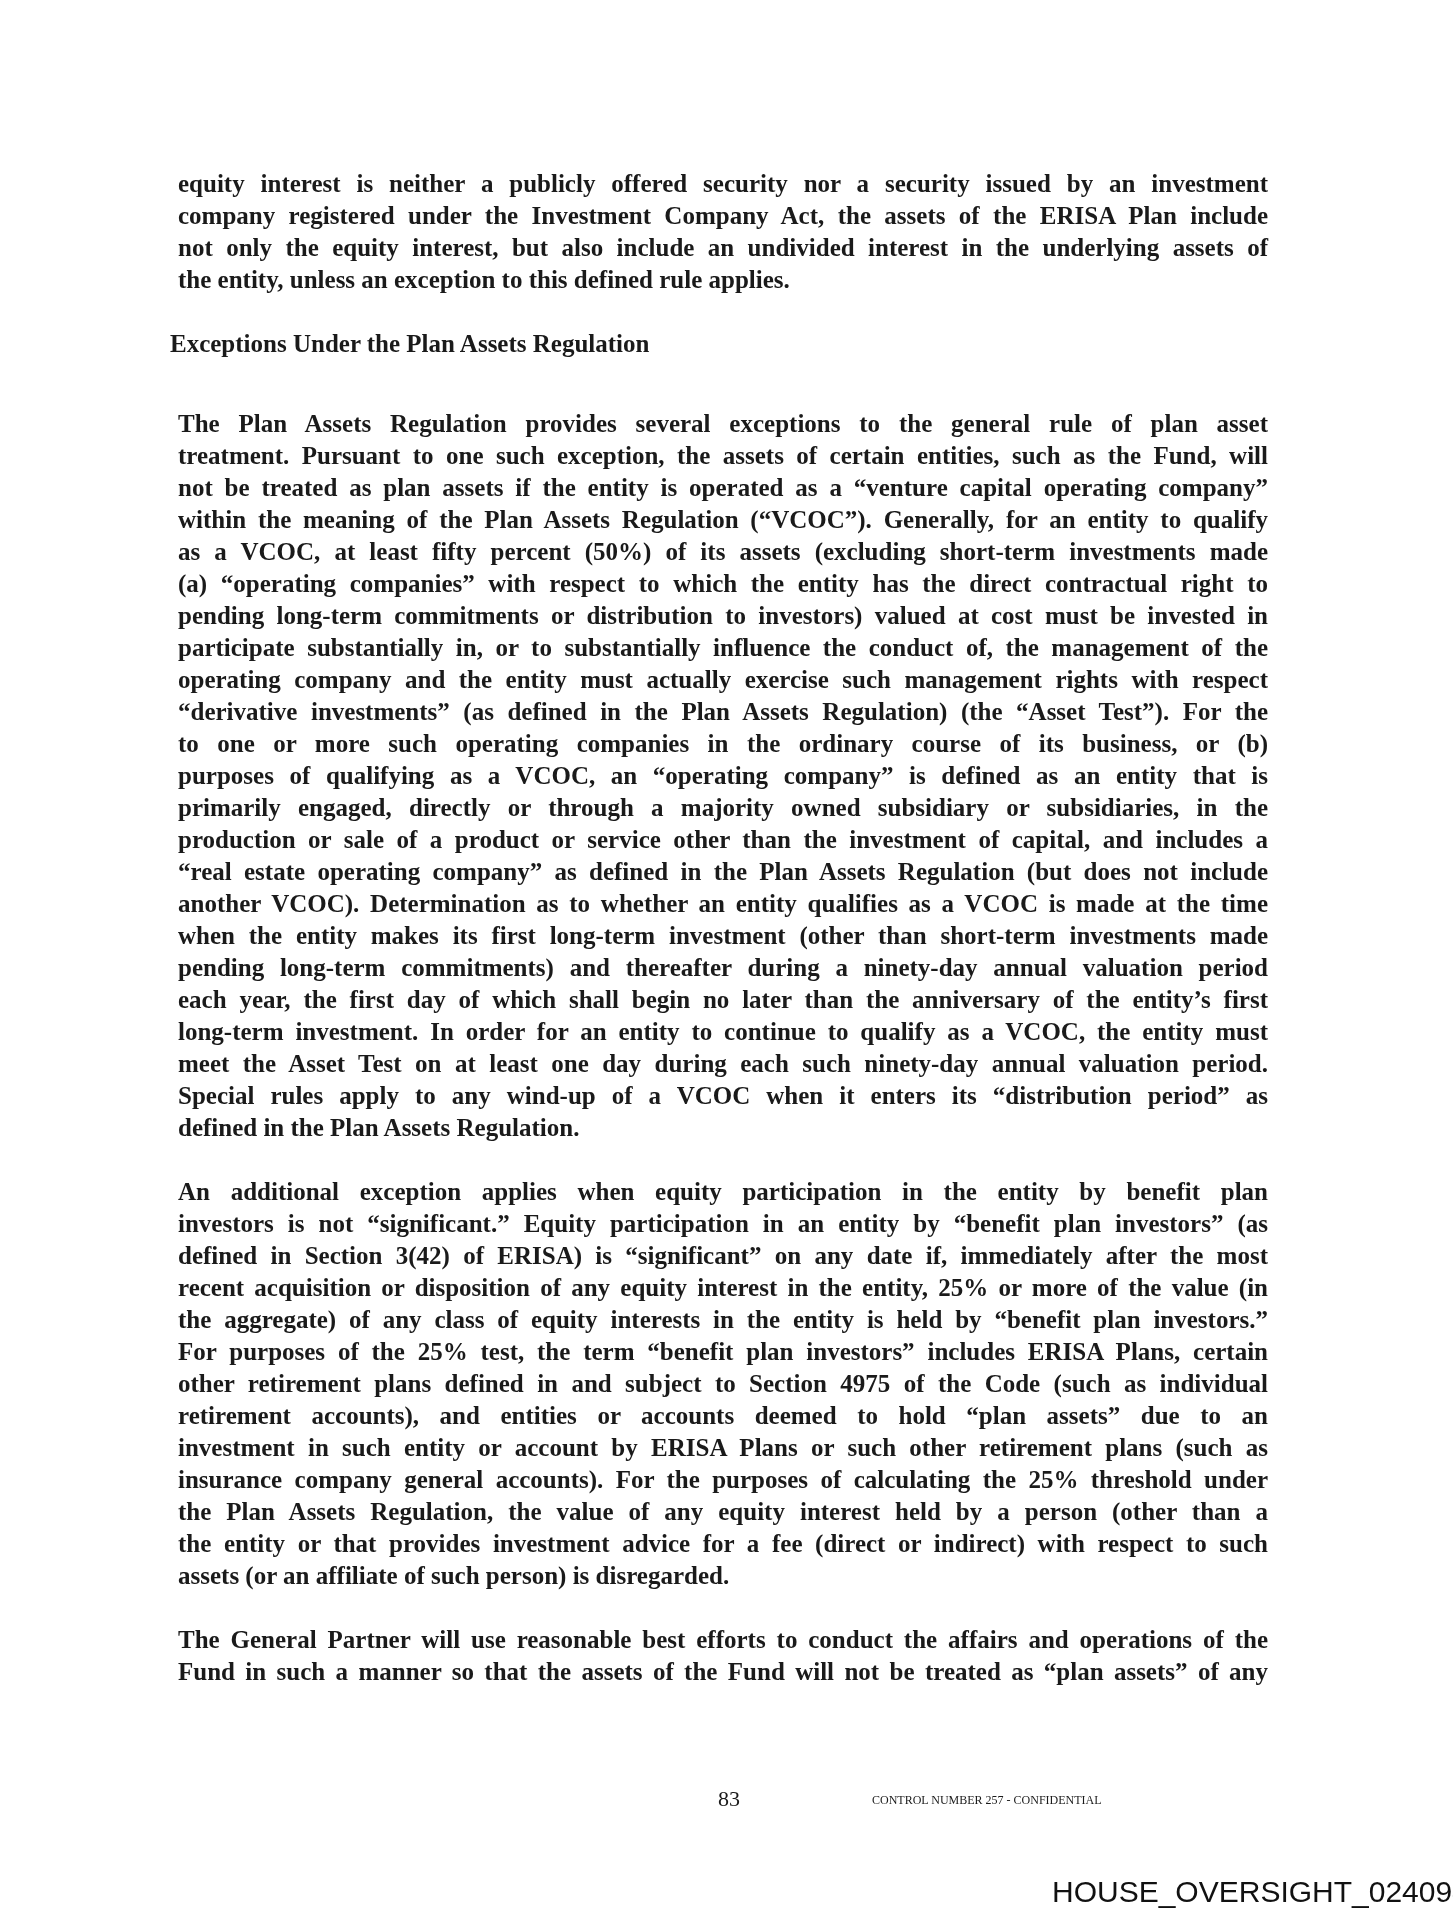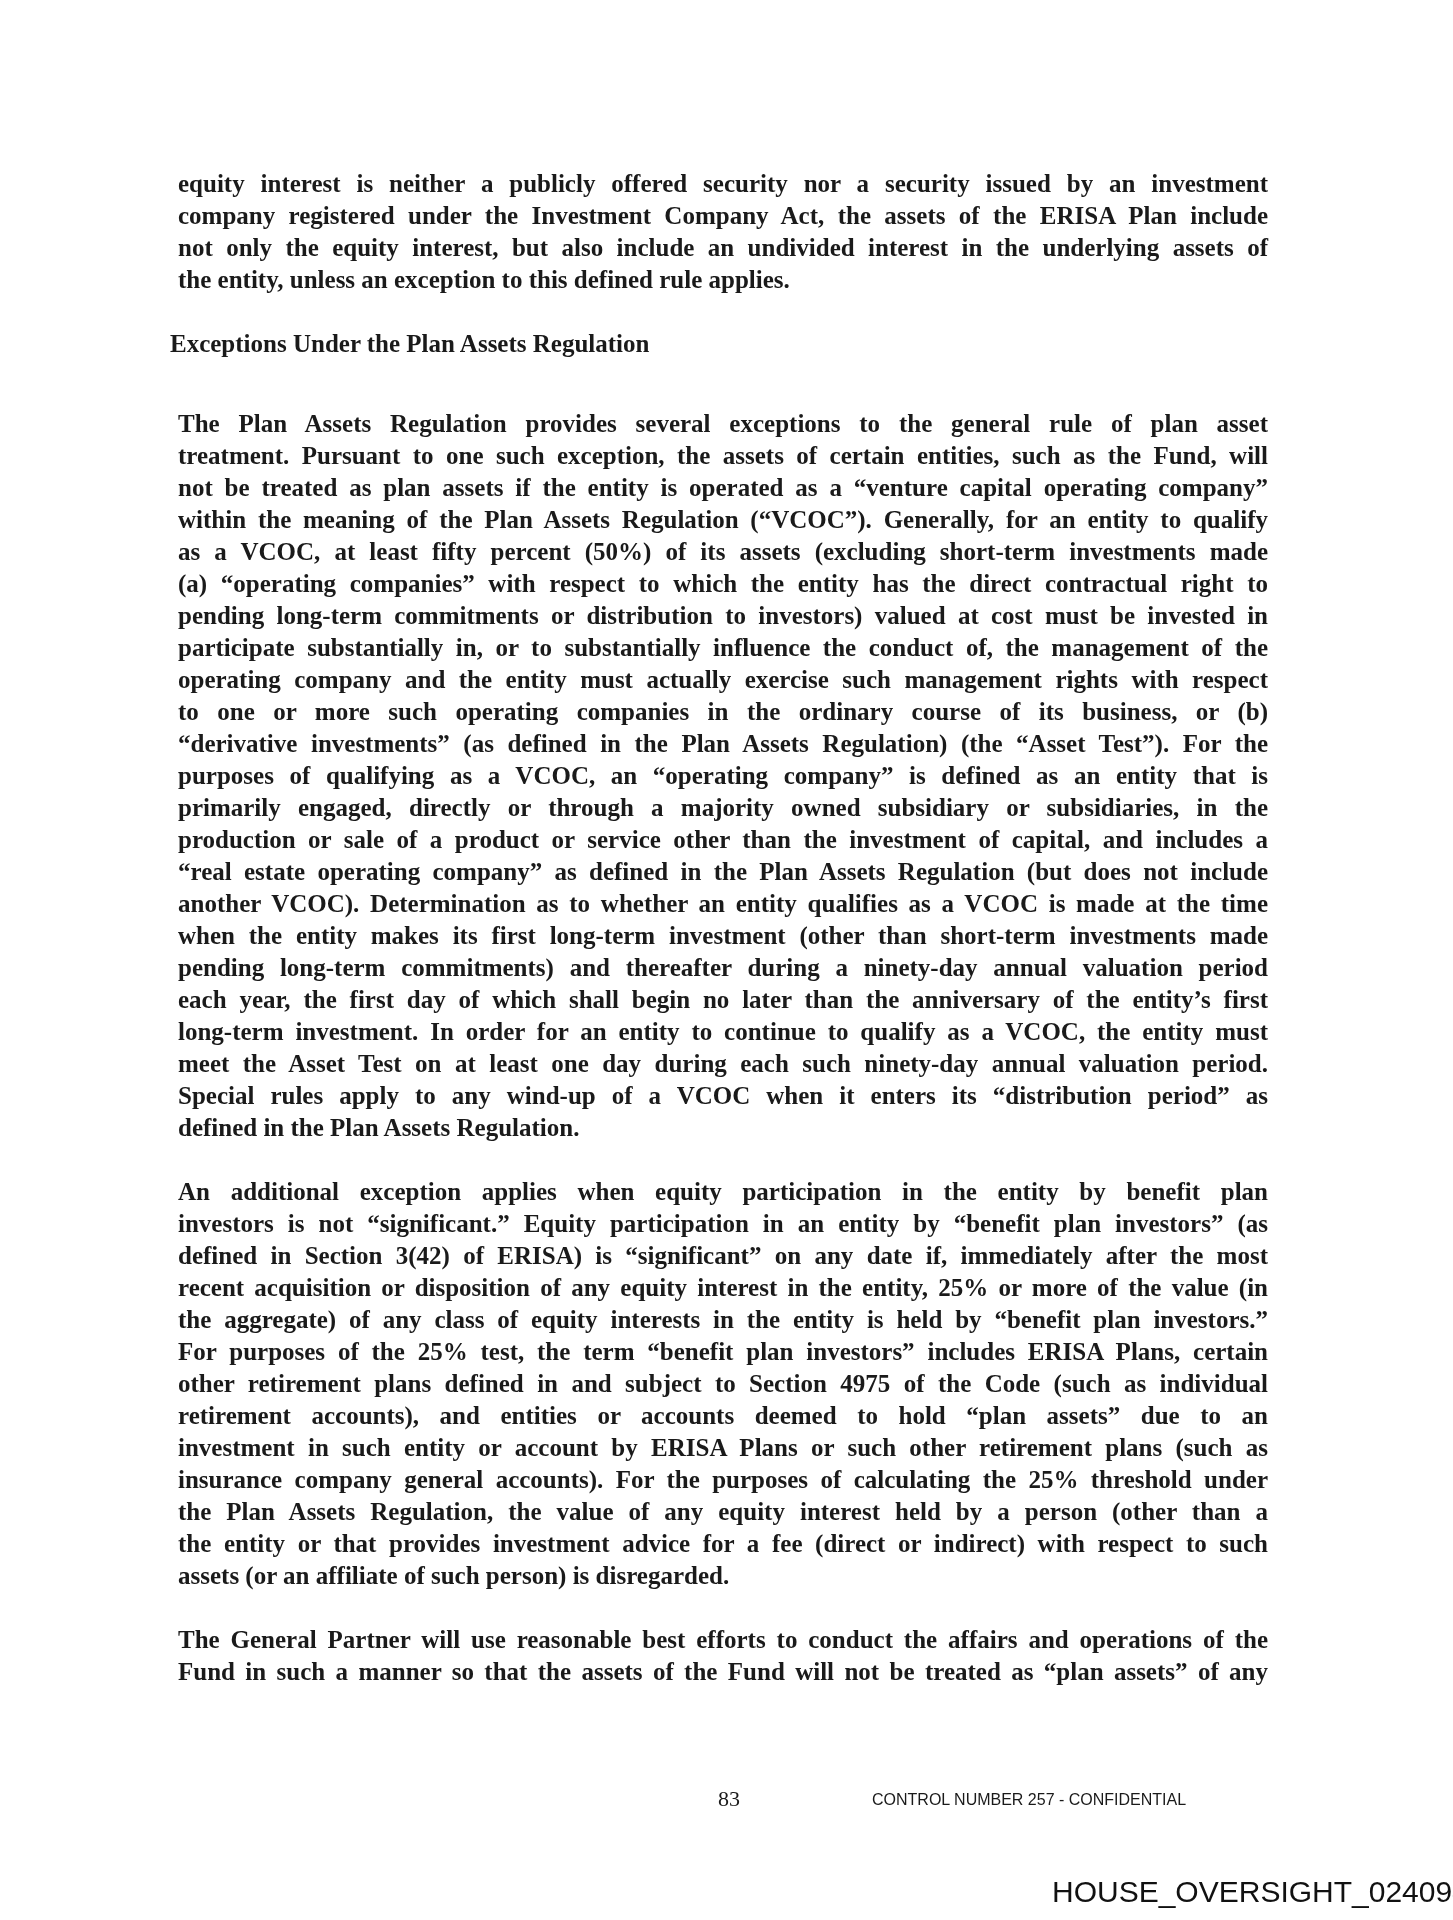--- a/index.html
+++ b/index.html
@@ -50,22 +50,22 @@
     top: 1784px;
     font-family: "Liberation Serif", "DejaVu Serif", serif;
     font-size: 22px;
     line-height: 30px;
     color: #1a1a1a;
   }
   .footer-control {
     position: absolute;
     left: 872px;
     top: 1788px;
-    font-family: Liberation Sans, sans-serif;
-    font-size: 16px;
+    font-family: Liberation Serif, serif;
+    font-size: 12px;
     line-height: 24px;
     color: #1a1a1a;
     letter-spacing: 0px;
   }
   .bates {
     position: absolute;
     left: 1052px;
     top: 1874px;
     font-family: "Liberation Sans", "DejaVu Sans", sans-serif;
     font-size: 30px;
@@ -90,22 +90,22 @@
   <div class="para">
     <span class="line">The Plan Assets Regulation provides several exceptions to the general rule of plan asset</span>
     <span class="line">treatment.  Pursuant to one such exception, the assets of certain entities, such as the Fund, will</span>
     <span class="line">not be treated as plan assets if the entity is operated as a “venture capital operating company”</span>
     <span class="line">within the meaning of the Plan Assets Regulation (“VCOC”).  Generally, for an entity to qualify</span>
     <span class="line">as a VCOC, at least fifty percent (50%) of its assets (excluding short-term investments made</span>
     <span class="line">(a) “operating companies” with respect to which the entity has the direct contractual right to</span>
     <span class="line">pending long-term commitments or distribution to investors) valued at cost must be invested in</span>
     <span class="line">participate substantially in, or to substantially influence the conduct of, the management of the</span>
     <span class="line">operating company and the entity must actually exercise such management rights with respect</span>
+    <span class="line">“derivative investments” (as defined in the Plan Assets Regulation) (the “Asset Test”).  For the</span>
     <span class="line">to one or more such operating companies in the ordinary course of its business, or (b)</span>
-    <span class="line">“derivative investments” (as defined in the Plan Assets Regulation) (the “Asset Test”).  For the</span>
     <span class="line">purposes of qualifying as a VCOC, an “operating company” is defined as an entity that is</span>
     <span class="line">primarily engaged, directly or through a majority owned subsidiary or subsidiaries, in the</span>
     <span class="line">production or sale of a product or service other than the investment of capital, and includes a</span>
     <span class="line">“real estate operating company” as defined in the Plan Assets Regulation (but does not include</span>
     <span class="line">another VCOC).  Determination as to whether an entity qualifies as a VCOC is made at the time</span>
     <span class="line">when the entity makes its first long-term investment (other than short-term investments made</span>
     <span class="line">pending long-term commitments) and thereafter during a ninety-day annual valuation period</span>
     <span class="line">each year, the first day of which shall begin no later than the anniversary of the entity’s first</span>
     <span class="line">long-term investment.  In order for an entity to continue to qualify as a VCOC, the entity must</span>
     <span class="line">meet the Asset Test on at least one day during each such ninety-day annual valuation period.</span>

